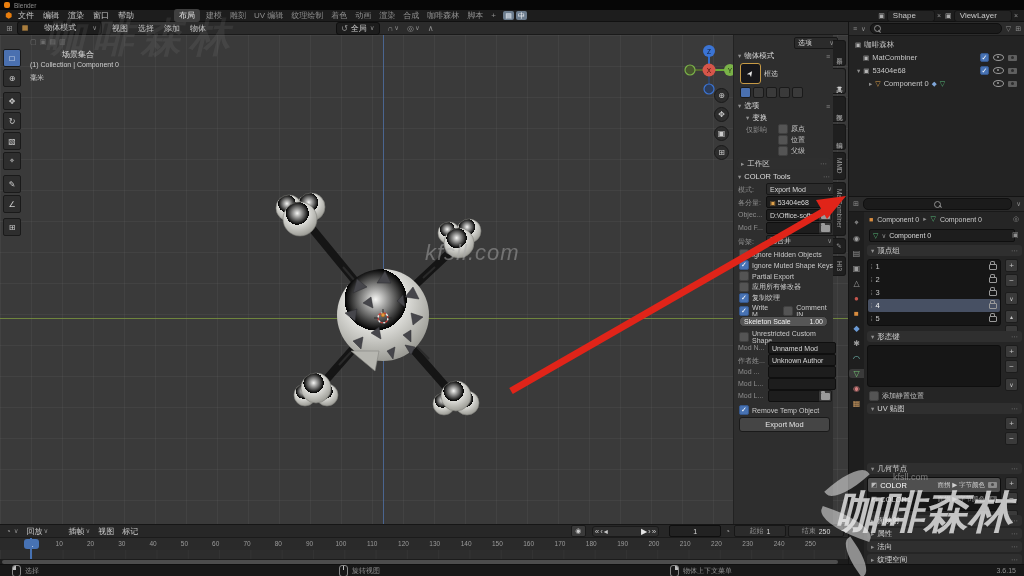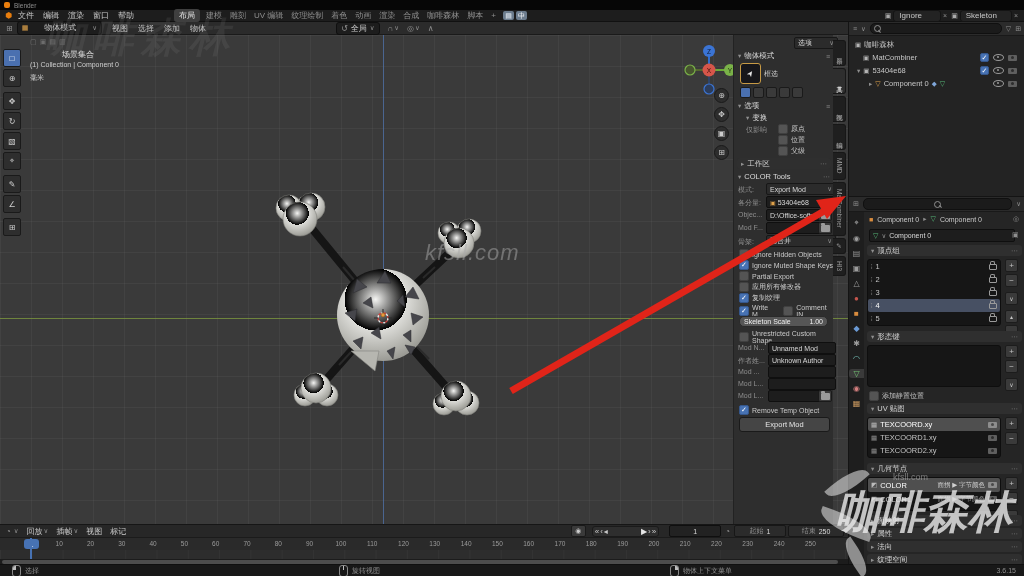--- a/index.html
+++ b/index.html
@@ -78,24 +78,24 @@
     <span class="fs8 dim" style="padding:1px 4px;">动画</span>
     <span class="fs8 dim" style="padding:1px 4px;">渲染</span>
     <span class="fs8 dim" style="padding:1px 4px;">合成</span>
     <span class="fs8 dim" style="padding:1px 4px;">咖啡森林</span>
     <span class="fs8 dim" style="padding:1px 4px;">脚本</span>
     <span class="fs8 dim" style="padding:1px 4px;">+</span>
     <span style="width:11px;height:9px;background:#6c7c8d;border-radius:2px;color:#e8eef4;font-size:7px;display:inline-flex;align-items:center;justify-content:center;margin-left:3px;">▤</span>
     <span style="width:11px;height:9px;background:#6c7c8d;border-radius:2px;color:#fff;font-size:7px;display:inline-flex;align-items:center;justify-content:center;margin-left:2px;">中</span>
     <span style="flex:1"></span>
     <span style="font-size:7px;color:#aaa;">▣</span>
-    <span class="fs8" style="background:#232323;border:1px solid #141414;border-radius:3px;padding:0 18px 1px 5px;margin:0 2px;">Ignore</span>
+    <span class="fs8" style="background:#232323;border:1px solid #141414;border-radius:3px;padding:0 18px 1px 5px;margin:0 2px;">Shape</span>
     <span class="fs7 dim" style="margin-right:4px;">×</span>
     <span style="font-size:7px;color:#aaa;">▣</span>
-    <span class="fs8" style="background:#232323;border:1px solid #141414;border-radius:3px;padding:0 14px 1px 5px;margin:0 2px;">Skeleton</span>
+    <span class="fs8" style="background:#232323;border:1px solid #141414;border-radius:3px;padding:0 14px 1px 5px;margin:0 2px;">ViewLayer</span>
     <span class="fs7 dim" style="margin-right:6px;">×</span>
   </div>
 
   <div class="ab" style="left:0;top:22px;width:1024px;height:13px;background:#2b2b2b;border-bottom:1px solid #1a1a1a;display:flex;align-items:center;box-sizing:border-box;">
     <span class="fs8 dim" style="margin:0 4px 0 6px;">⊞</span>
     <span class="fs8" style="background:#1d1d1d;border:1px solid #0f0f0f;border-radius:3px;padding:0 4px 1px 4px;display:inline-flex;gap:16px;align-items:center;">
       <span style="color:#e0a24a;font-size:7px;">▦</span>
       <span>物体模式</span>
       <span class="dim fs6">∨</span>
     </span>
@@ -582,37 +582,20 @@
           <span>✓</span>
         </span>
       <span class="fs7">添加静置位置</span>
     </div>
 
     <div class="ab sect" style="left:18px;top:206px;width:147px;">
       <span class="fs6 dim">▾</span>
       <span>UV 贴图</span>
       <span class="menu-dots fs7">⋯</span>
     </div>
-    <div class="ab" style="left:18px;top:220px;width:134px;height:41px;background:#161616;border:1px solid #0e0e0e;border-radius:3px;box-sizing:border-box;">
-      <div class="lrow sel2">
-          <span class="fs6" style="color:#bbb;">▦</span>
-          <span style="flex:1;">TEXCOORD.xy</span>
-          <span class="cam"></span>
-        </div>
-      <div class="lrow">
-          <span class="fs6 dim">▦</span>
-          <span style="flex:1;">TEXCOORD1.xy</span>
-          <span class="cam dim2"></span>
-        </div>
-      <div class="lrow">
-          <span class="fs6 dim">▦</span>
-          <span style="flex:1;">TEXCOORD2.xy</span>
-          <span class="cam dim2"></span>
-        </div>
-    </div>
     <div class="ab" style="left:156px;top:220px;display:flex;flex-direction:column;gap:2px;">
       <span class="sidebtn">+</span>
       <span class="sidebtn">−</span>
     </div>
 
     <div class="ab sect" style="left:18px;top:266px;width:147px;">
       <span class="fs6 dim">▾</span>
       <span>几何节点</span>
       <span class="menu-dots fs7">⋯</span>
     </div>
@@ -663,21 +646,21 @@
       </div>
   </div>
 
   <div class="ab" style="left:0;top:524px;width:848px;height:40px;background:#262626;border-top:1px solid #161616;box-sizing:border-box;">
 
     <div class="ab" style="left:0;top:0;width:848px;height:13px;background:#272727;border-bottom:1px solid #1b1b1b;display:flex;align-items:center;box-sizing:border-box;">
       <span class="fs8 dim" style="margin:0 3px 0 6px;">◔</span>
       <span class="fs6 dim">∨</span>
       <span class="fs8" style="margin-left:8px;">回放</span>
       <span class="fs6 dim" style="margin-left:1px;">∨</span>
-      <span class="fs8" style="margin-left:8px;">插帧</span>
+      <span class="fs8" style="margin-left:20px;">插帧</span>
       <span class="fs6 dim" style="margin-left:1px;">∨</span>
       <span class="fs8" style="margin-left:8px;">视图</span>
       <span class="fs8" style="margin-left:8px;">标记</span>
       <span style="flex:1;"></span>
       <span class="btnbox" style="width:13px;height:10px;margin-right:6px;font-size:7px;">◉</span>
       <span style="display:flex;gap:1px;background:#2e2e2e;border:1px solid #1a1a1a;border-radius:3px;padding:0 2px;margin-right:10px;">
         <span class="fs8">«</span>
         <span class="fs8">‹</span>
         <span class="fs8">◂</span>
         <span class="fs8 lit">▶</span>

